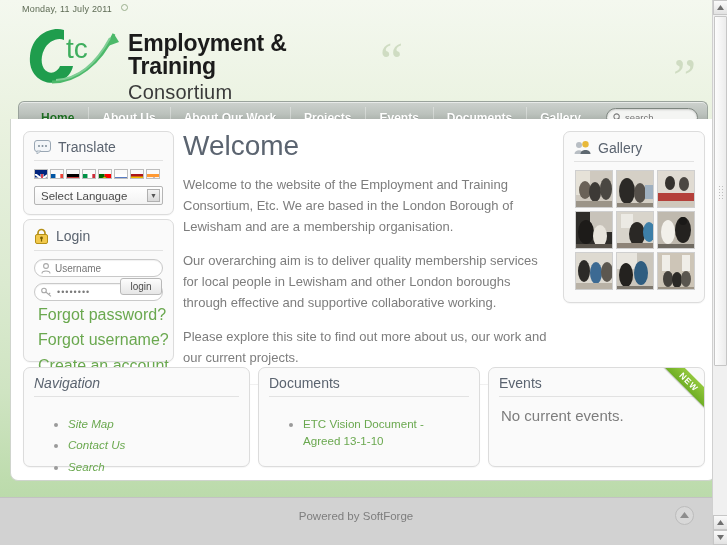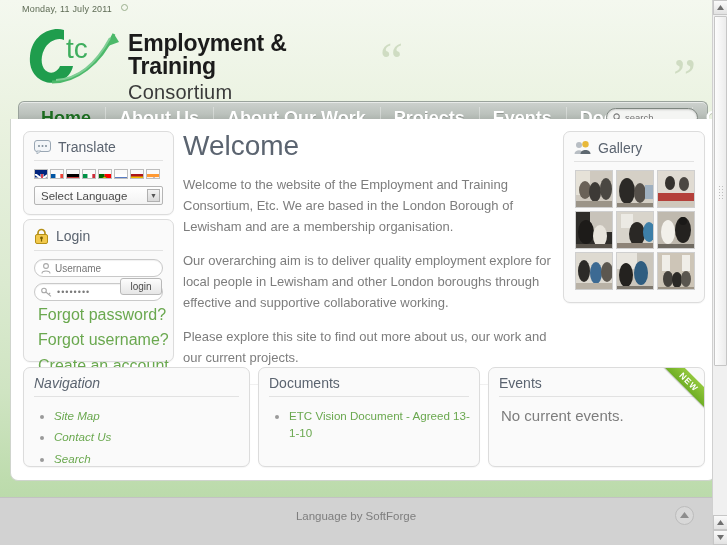--- a/index.html
+++ b/index.html
@@ -119,21 +119,21 @@
     box-shadow: inset 0 1px 0 rgba(255,255,255,.55);
     display: flex;
     align-items: center;
     padding-left: 8px;
   }
   .nav-item {
     position: relative;
     padding: 0 14px;
     height: 32px;
     line-height: 32px;
-    font-size: 18px;
+    font-size: 12px;
     font-weight: bold;
     color: #ffffff;
     text-shadow: 0 1px 0 rgba(0,0,0,.22);
     cursor: pointer;
     white-space: nowrap;
   }
   .nav-item + .nav-item::before {
     content: "";
     position: absolute;
     left: 0; top: 5px;
@@ -346,21 +346,21 @@
     cursor: pointer;
     position: relative;
   }
   .gal-cell svg { display: block; }
 
   
   #mod-nav { left: 12px; top: 248px; width: 227px; height: 100px; font-style: italic; }
   #mod-docs { left: 247px; top: 248px; width: 222px; height: 100px; }
   #mod-events { left: 477px; top: 248px; width: 217px; height: 100px; overflow: hidden; }
   .mod-list {
-    margin: 2px;
+    margin: 16px;
     padding: 2px 0 0 28px;
   }
   .mod-list li {
     font-size: 11.6px;
     line-height: 1.5;
     margin-bottom: 4px;
     color: #888;
   }
   .mod-list li::marker { color: #9a9a9a; }
   .mod-list a {
@@ -616,21 +616,21 @@
         <div class="login-links">
           <a>Forgot password?</a>
           <a>Forgot username?</a>
           <a>Create an account</a>
         </div>
       </div>
 
       <div id="main-content">
         <h1 class="welcome-h1">Welcome</h1>
         <p class="welcome-p">Welcome to the website of the Employment and Training Consortium, Etc. We are based in the London Borough of Lewisham and are a membership organisation.</p>
-        <p class="welcome-p">Our overarching aim is to deliver quality employment explore for local people in Lewisham and other London boroughs through effective and supportive collaborative working.</p>
+        <p class="welcome-p">Our overarching aim is to deliver quality membership services for local people in Lewisham and other London boroughs through effective and supportive collaborative working.</p>
         <p class="welcome-p">Please explore this site to find out more about us, our work and our current projects.</p>
         <div class="divider-dots">
           <span class="line"></span>
           <span class="d"></span>
           <span class="d big"></span>
           <span class="d"></span>
           <span class="line r"></span>
         </div>
       </div>
 
@@ -762,21 +762,21 @@
         <div class="mod-title">
           <span class="t">Events</span>
         </div>
         <div class="mod-rule"></div>
         <div class="mod-body-text">No current events.</div>
       </div>
 
     </div>
 
     <div class="footer">
-      <div class="footer-text">Language by SoftForge</div>
+      <div class="footer-text">Powered by SoftForge</div>
       <div class="to-top">
         <svg width="9" height="7" viewBox="0 0 9 7">
           <path d="M4.5 0 L9 6 L0 6 Z" fill="#8d8d8d"></path>
         </svg>
       </div>
     </div>
 
   </div>
 
   <div class="scrollbar">

